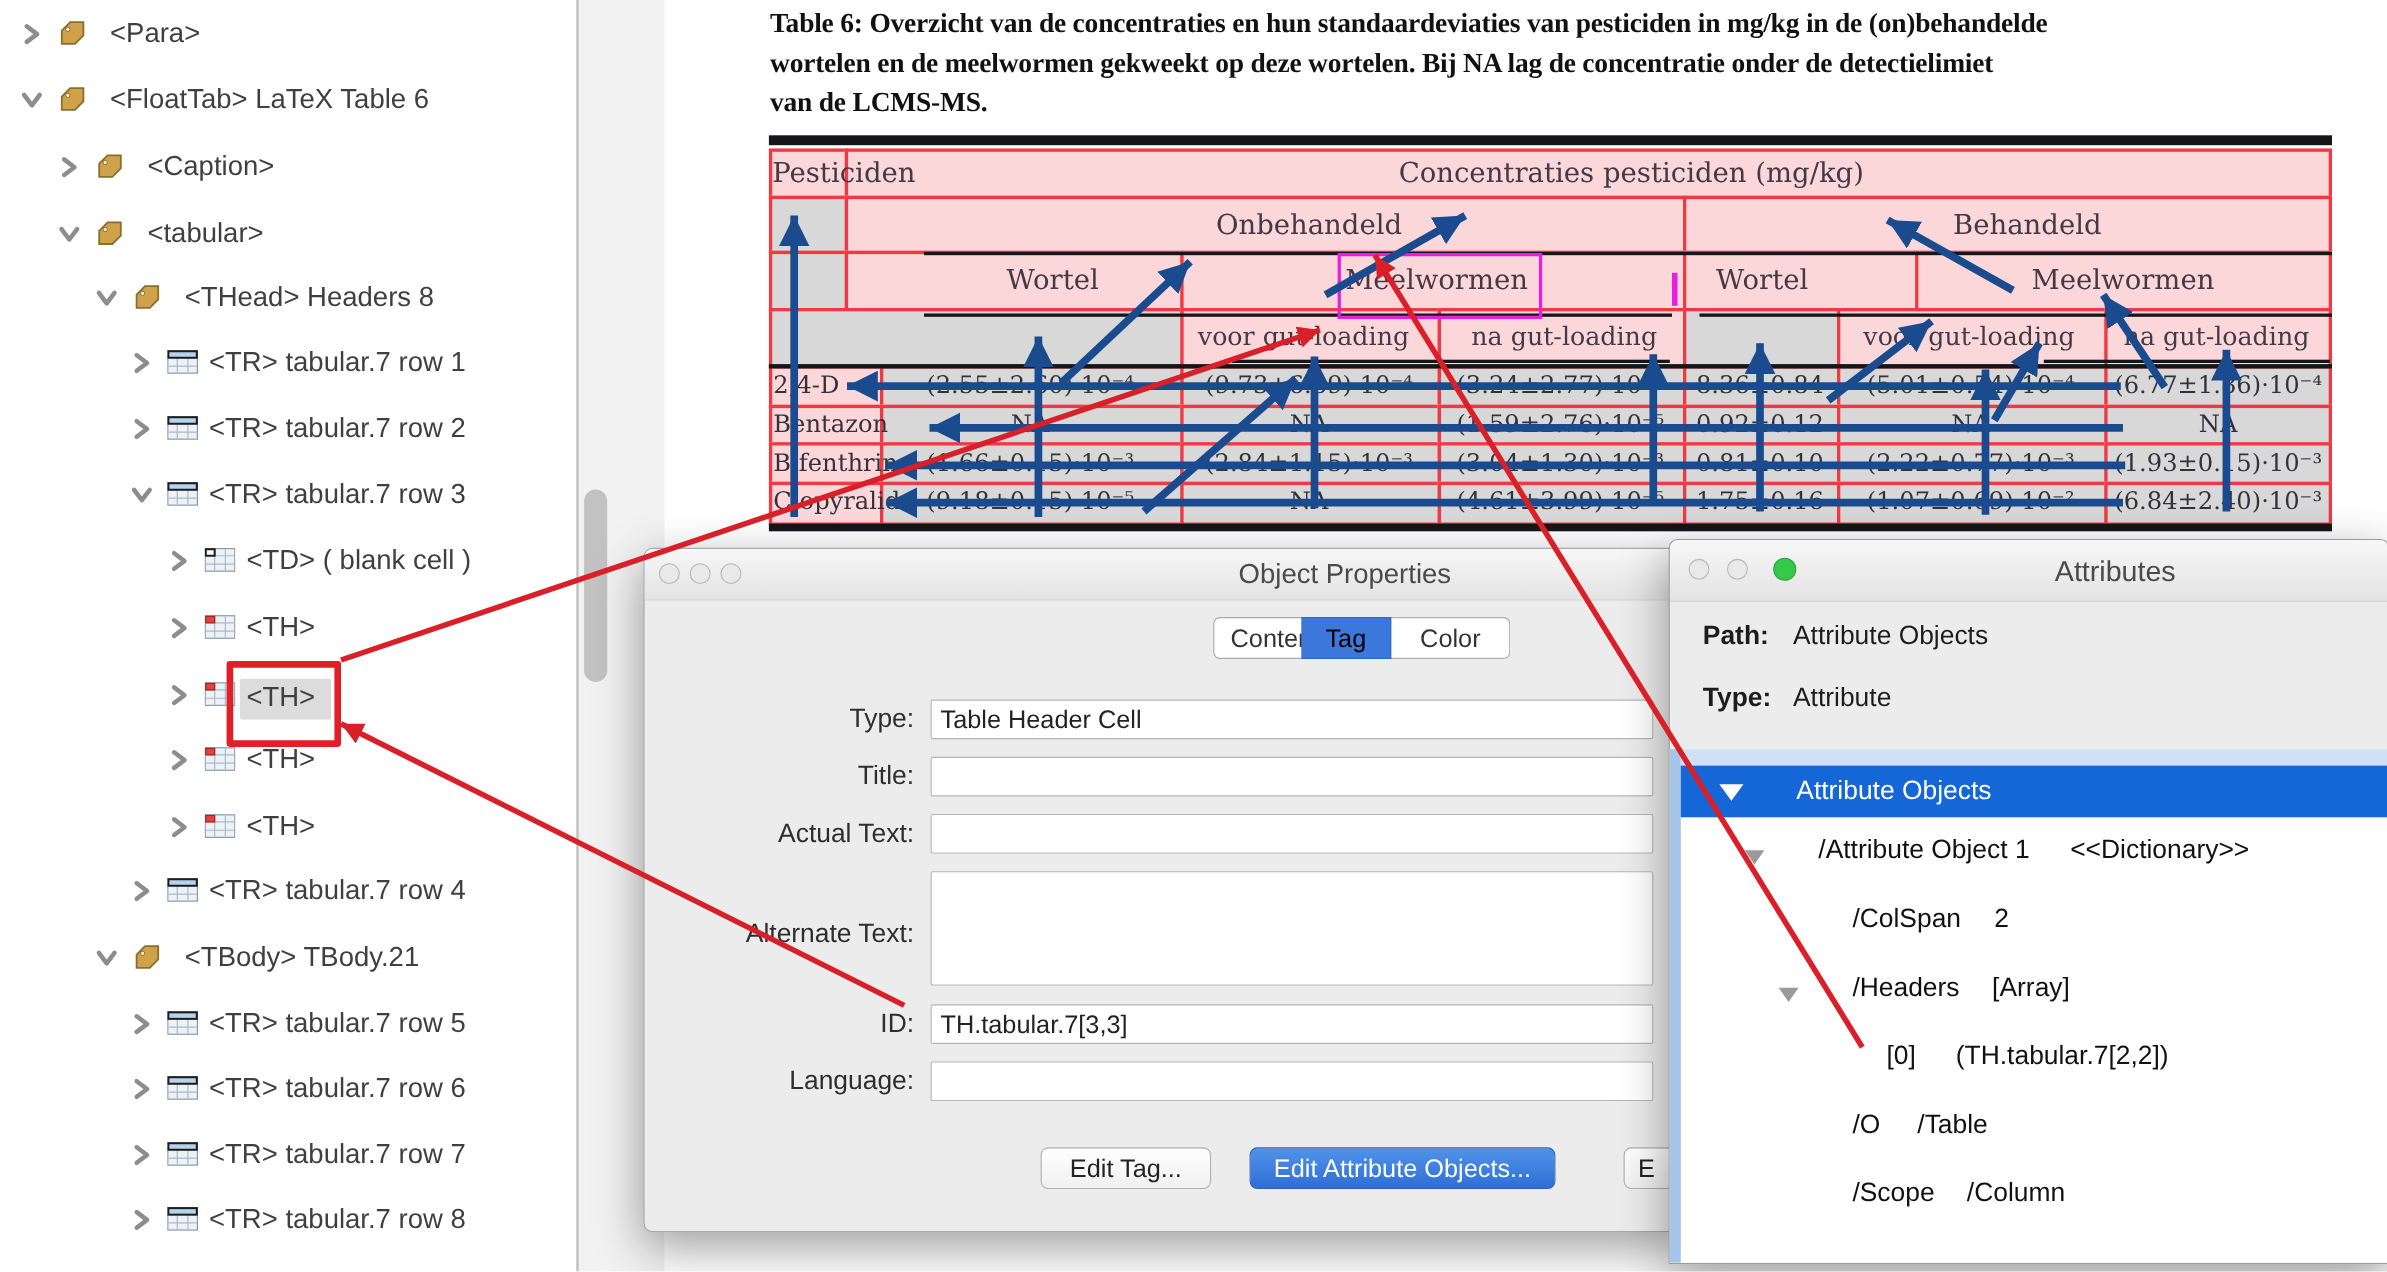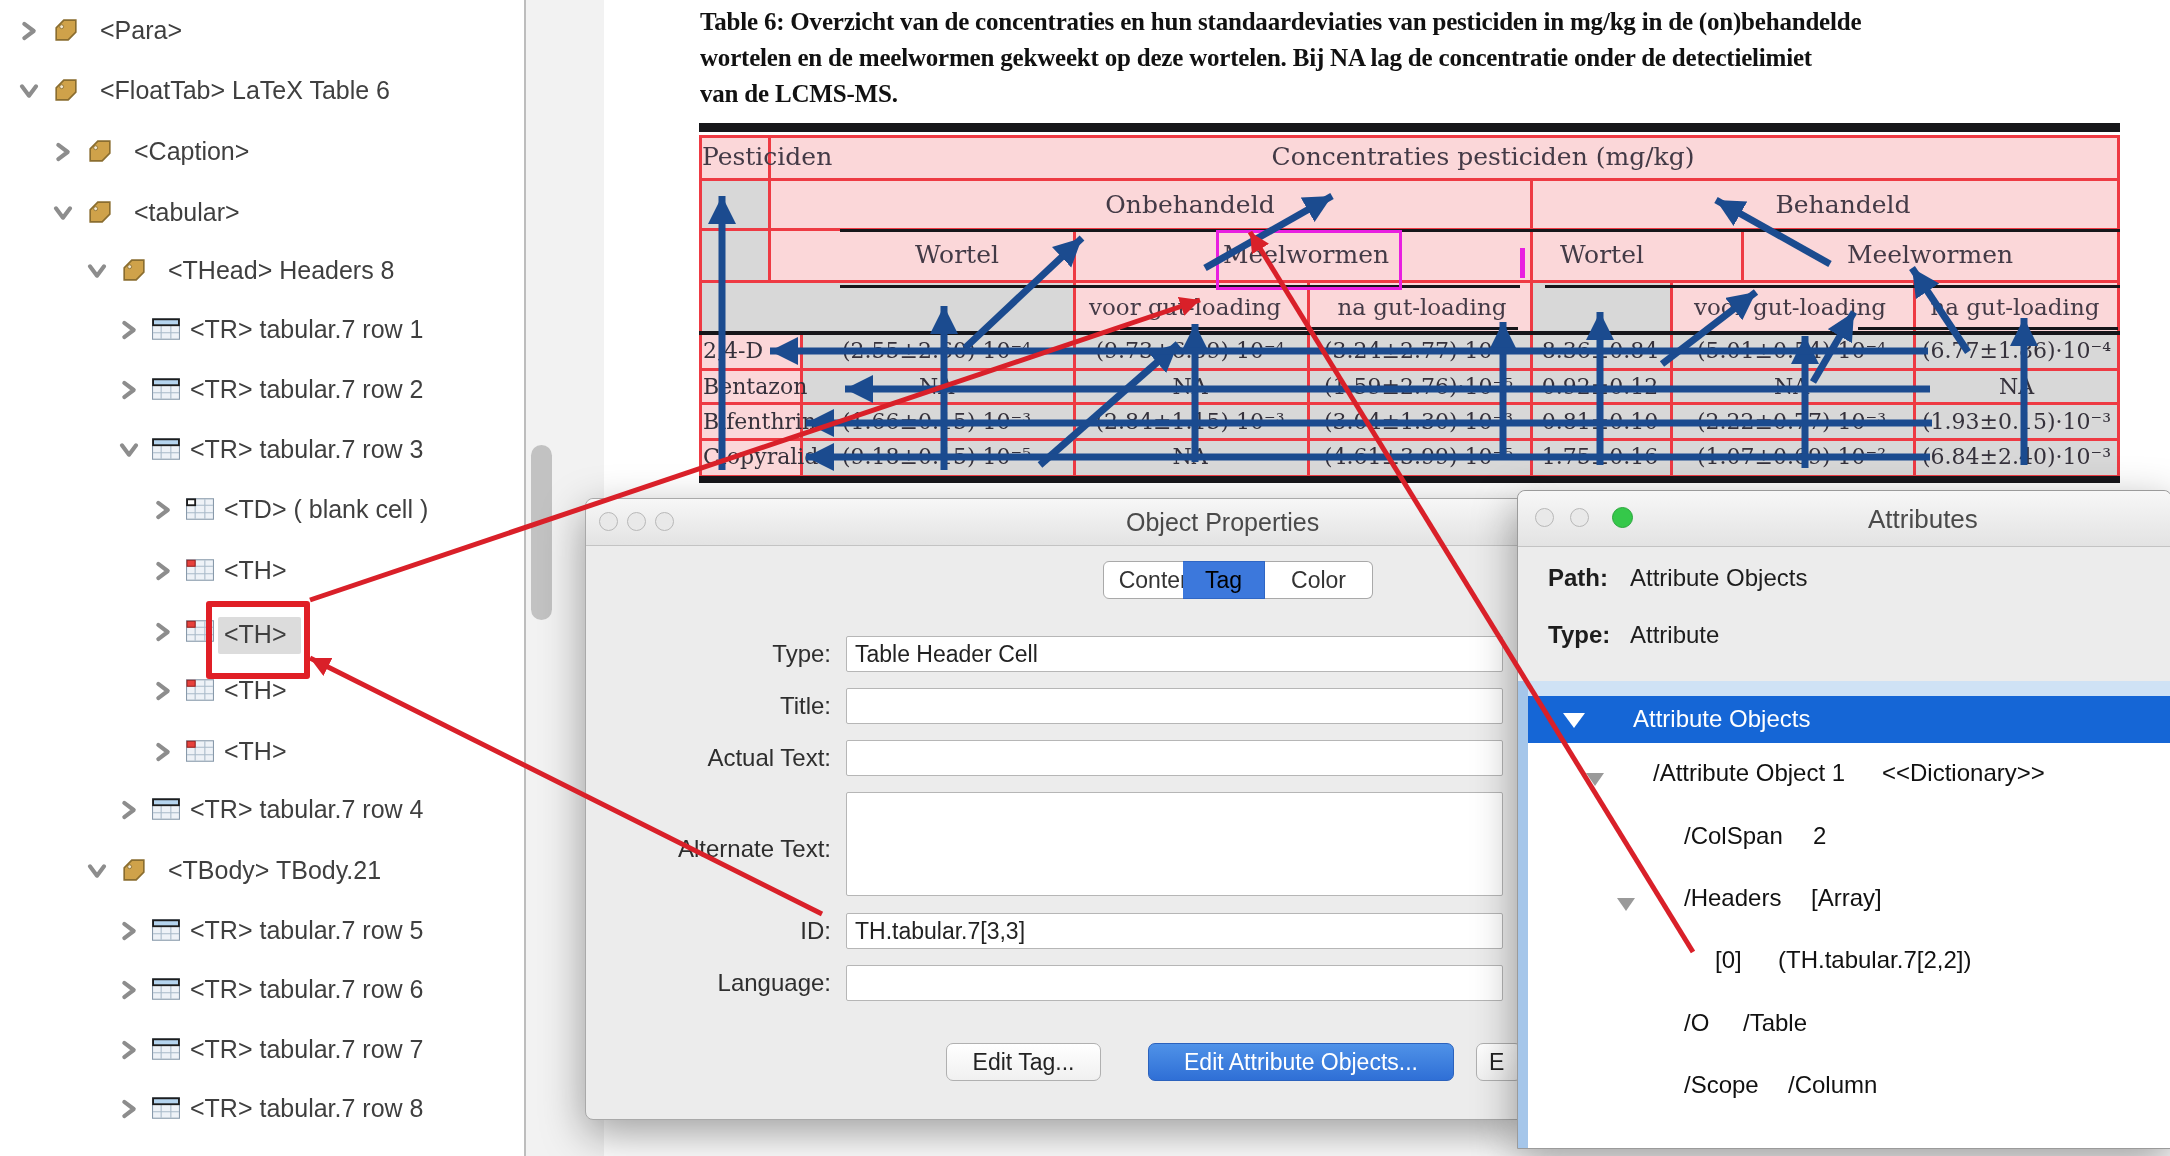--- a/index.html
+++ b/index.html
@@ -438,21 +438,21 @@
   <div class="flabel" style="top:336px">Alternate Text:</div>
   <textarea class="finput" style="top: 293px;"></textarea>
 
   <div class="flabel" style="top:418px">ID:</div>
   <input class="finput" style="top: 414px;" value="TH.tabular.7[3,3]">
 
   <div class="flabel" style="top:470px">Language:</div>
   <input class="finput" style="top: 466px;">
 
   <button class="btn" style="left:360px;width:155px">Edit Tag...</button>
-  <button class="btn primary" style="left:562px;width:306px">Edit Attribute Objects...</button>
+  <button class="btn primary" style="left:550px;width:278px">Edit Attribute Objects...</button>
   <button class="btn" style="left:890px;width:46px;text-align:left;padding-left:12px">E</button>
 </div>
 
 <div id="attrs">
   <div class="titlebar" style="height:55px">
     <span class="circ" style="left:17px;top:17px"></span>
     <span class="circ" style="left:52px;top:17px"></span>
     <span class="circ green" style="left:94px;top:16px;width:21px;height:21px"></span>
     <span class="wt" style="left:350px;top:13px;font-size:26px">Attributes</span>
   </div>

